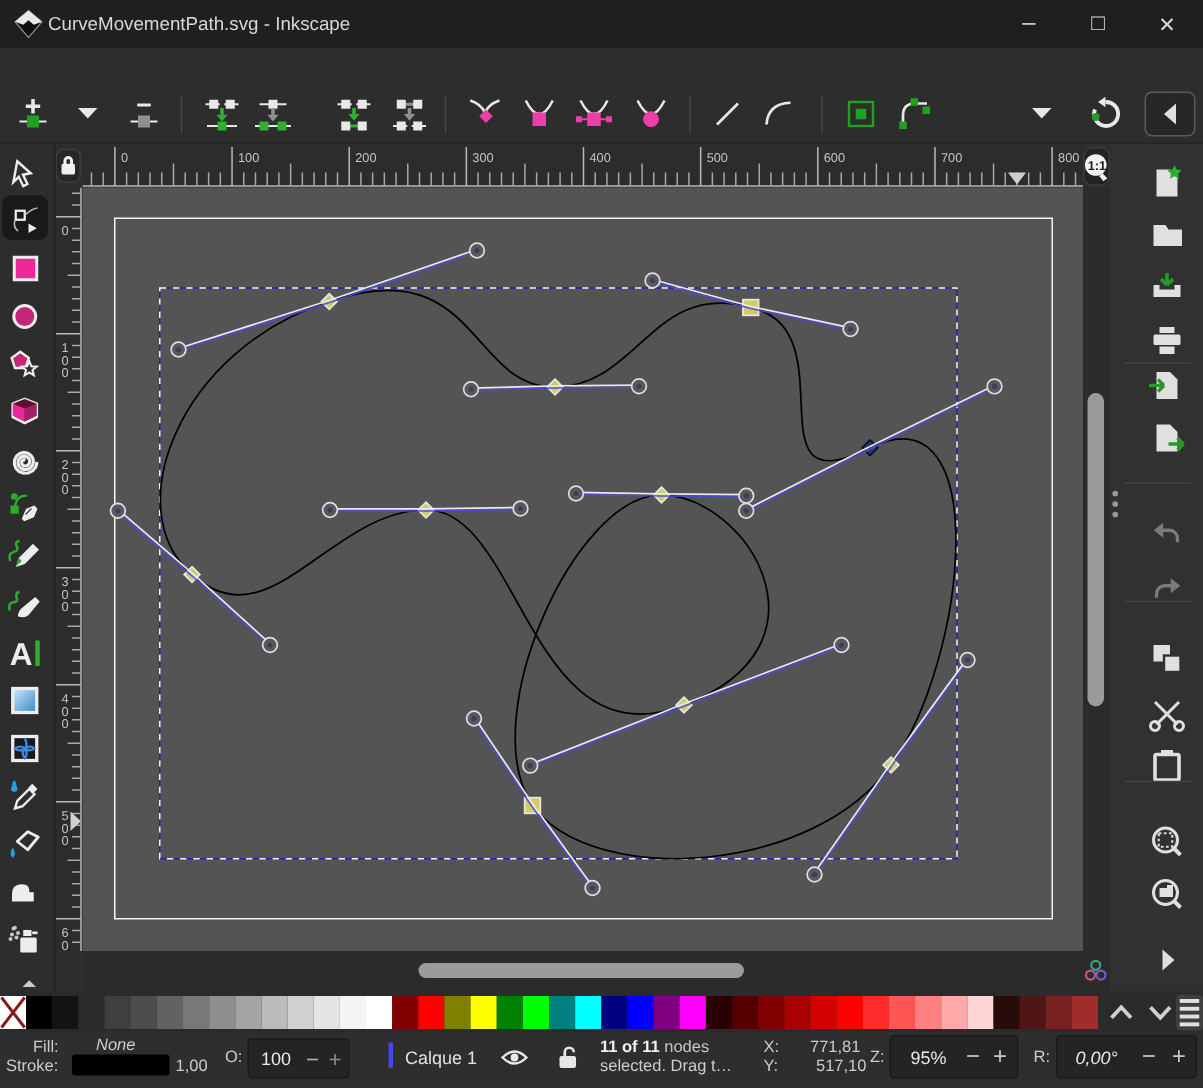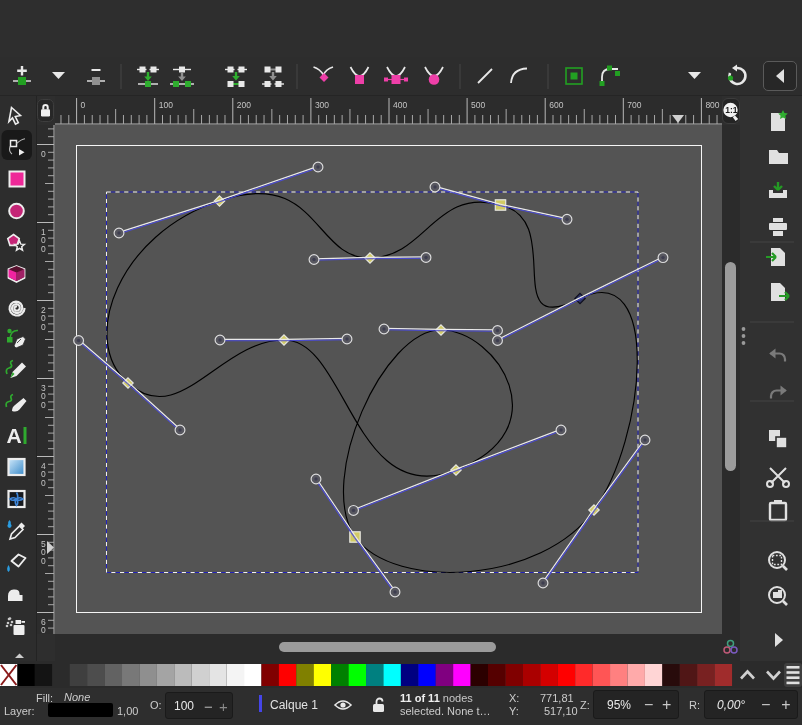--- a/index.html
+++ b/index.html
@@ -26,20 +26,30 @@
 #dock { left:740px; top:96px; width:62px; height:565px; background:#313131; }
 #palette { left:0; top:661px; width:802px; height:27px; background:#2b2b2b; }
 #statusbar { left:0; top:688px; width:802px; height:37px; background:#2e2e2e; color:#cccccc; font-size:11px; }
 .spin { position:absolute; background:#242424; border:1px solid #1a1a1a; border-radius:3px; color:#e8e8e8; }
 svg { display:block; }
 </style>
 </head>
 <body>
 <div id="root">
 
+  <div id="titlebar" class="abs">
+    <svg class="abs" style="left:9px;top:6px" width="20" height="20" viewBox="0 0 20 20">
+      <path d="M10 1 L19 8.5 L10 19 L1 8.5 Z" fill="#0e0e0e" stroke="#888" stroke-width="0.8"></path>
+      <path d="M10 1 L19 8.5 L13.5 10.5 L10 7.5 L6.5 10.5 L1 8.5 Z" fill="#e8e8e8"></path>
+    </svg>
+    <div id="title-text" class="abs">CurveMovementPath.svg - Inkscape</div>
+    <div class="winbtn abs" style="left:663px;font-size:16px;">–</div>
+    <div class="winbtn abs" style="left:709px;font-size:15px">□</div>
+    <div class="winbtn abs" style="left:755px;font-size:14px;color:#d8d8d8">✕</div>
+  </div>
 
 
   <div id="toolbar" class="abs">
     <svg class="abs" style="left:0;top:0" width="802" height="39" viewBox="0 0 802 39" id="toolbarsvg">
         <path d="M 20.8 9 h2.4 v3.6 h3.6 v2.4 h-3.6 v3.6 h-2.4 v-3.6 h-3.6 v-2.4 h3.6 Z" fill="#e8e8e8"></path>
         <line x1="13" y1="24" x2="31" y2="24" stroke="#e8e8e8" stroke-width="1.4"></line>
         <rect x="18" y="20" width="8" height="8" fill="#22a022"></rect>
         <path d="M 52 15 L 65 15 L 58.5 22 Z" fill="#e8e8e8"></path>
         <rect x="91.5" y="12" width="9" height="2" fill="#e8e8e8"></rect>
         <line x1="87" y1="24" x2="105" y2="24" stroke="#e8e8e8" stroke-width="1.4"></line>
@@ -581,43 +591,43 @@
         <path d="M 767 10.5 L 773.5 17.5 L 780 10.5" fill="none" stroke="#d0d0d0" stroke-width="2.6"></path>
         <rect x="784" y="2" width="18" height="24" rx="3" fill="#3f3f3f"></rect>
         <rect x="786.5" y="5" width="13" height="2.6" fill="#e0e0e0"></rect>
         <rect x="786.5" y="10.2" width="13" height="2.6" fill="#e0e0e0"></rect>
         <rect x="786.5" y="15.4" width="13" height="2.6" fill="#e0e0e0"></rect>
         <rect x="786.5" y="20.6" width="13" height="2.6" fill="#e0e0e0"></rect>
       </svg>
     </div>
 
   <div id="statusbar" class="abs">
-    <div class="abs" style="left:36px;top:4px;">Fill:</div>
-    <div class="abs" style="left:4px;top:17px;">Layer:</div>
+    <div class="abs" style="left:22px;top:4px;">Fill:</div>
+    <div class="abs" style="left:4px;top:17px;">Stroke:</div>
     <div class="abs" style="left:64px;top:3px;font-style:italic;">None</div>
     <div class="abs" style="left:48px;top:15px;width:65px;height:14px;background:#000;border-radius:2px;"></div>
     <div class="abs" style="left:117px;top:17px;">1,00</div>
     <div class="abs" style="left:150px;top:11px;">O:</div>
     <div class="spin" style="left:165px;top:4px;width:68px;height:27px;">
       <span class="abs" style="left:8px;top:6px;font-size:12px;">100</span>
       <span class="abs" style="left:38px;top:5px;font-size:15px;color:#b0b0b0;">−</span>
       <span class="abs" style="left:53px;top:5px;font-size:15px;color:#8a8a8a;">+</span>
     </div>
     <div class="abs" style="left:259px;top:7px;width:3px;height:17px;background:#4545e8;"></div>
     <div class="abs" style="left:270px;top:10px;font-size:12px;color:#e2e2e2;">Calque 1</div>
     <svg class="abs" style="left:334px;top:10px" width="18" height="14" viewBox="0 0 18 14">
         <path d="M1 7 Q9 -1 17 7 Q9 15 1 7 Z" fill="none" stroke="#e8e8e8" stroke-width="1.6"></path>
         <circle cx="9" cy="7" r="2.6" fill="#e8e8e8"></circle>
       </svg>
     <svg class="abs" style="left:371px;top:8px" width="16" height="17" viewBox="0 0 16 17">
         <rect x="2" y="8" width="11" height="8" rx="1.5" fill="#e8e8e8"></rect>
         <path d="M10.5 8 v-2.5 a3 3 0 0 1 6 0" transform="translate(-5,0)" fill="none" stroke="#e8e8e8" stroke-width="1.8"></path>
       </svg>
     <div class="abs" style="left:400px;top:4px;color:#efefef;"><b>11 of 11</b> <span style="color:#c8c8c8">nodes</span></div>
-    <div class="abs" style="left:400px;top:17px;">selected. None t…</div>
+    <div class="abs" style="left:400px;top:17px;">selected. Drag t…</div>
     <div class="abs" style="left:509px;top:4px;">X:</div>
     <div class="abs" style="left:509px;top:17px;">Y:</div>
     <div class="abs" style="left:540px;top:4px;width:32px;text-align:left">771,81</div>
     <div class="abs" style="left:544px;top:17px;width:32px;text-align:right">517,10</div>
     <div class="abs" style="left:580px;top:11px;">Z:</div>
     <div class="spin" style="left:593px;top:2px;width:86px;height:29px;">
       <span class="abs" style="left:13px;top:7px;font-size:12px;">95%</span>
       <span class="abs" style="left:50px;top:5px;font-size:16px;color:#c8c8c8;">−</span>
       <span class="abs" style="left:68px;top:5px;font-size:16px;color:#c8c8c8;">+</span>
     </div>

